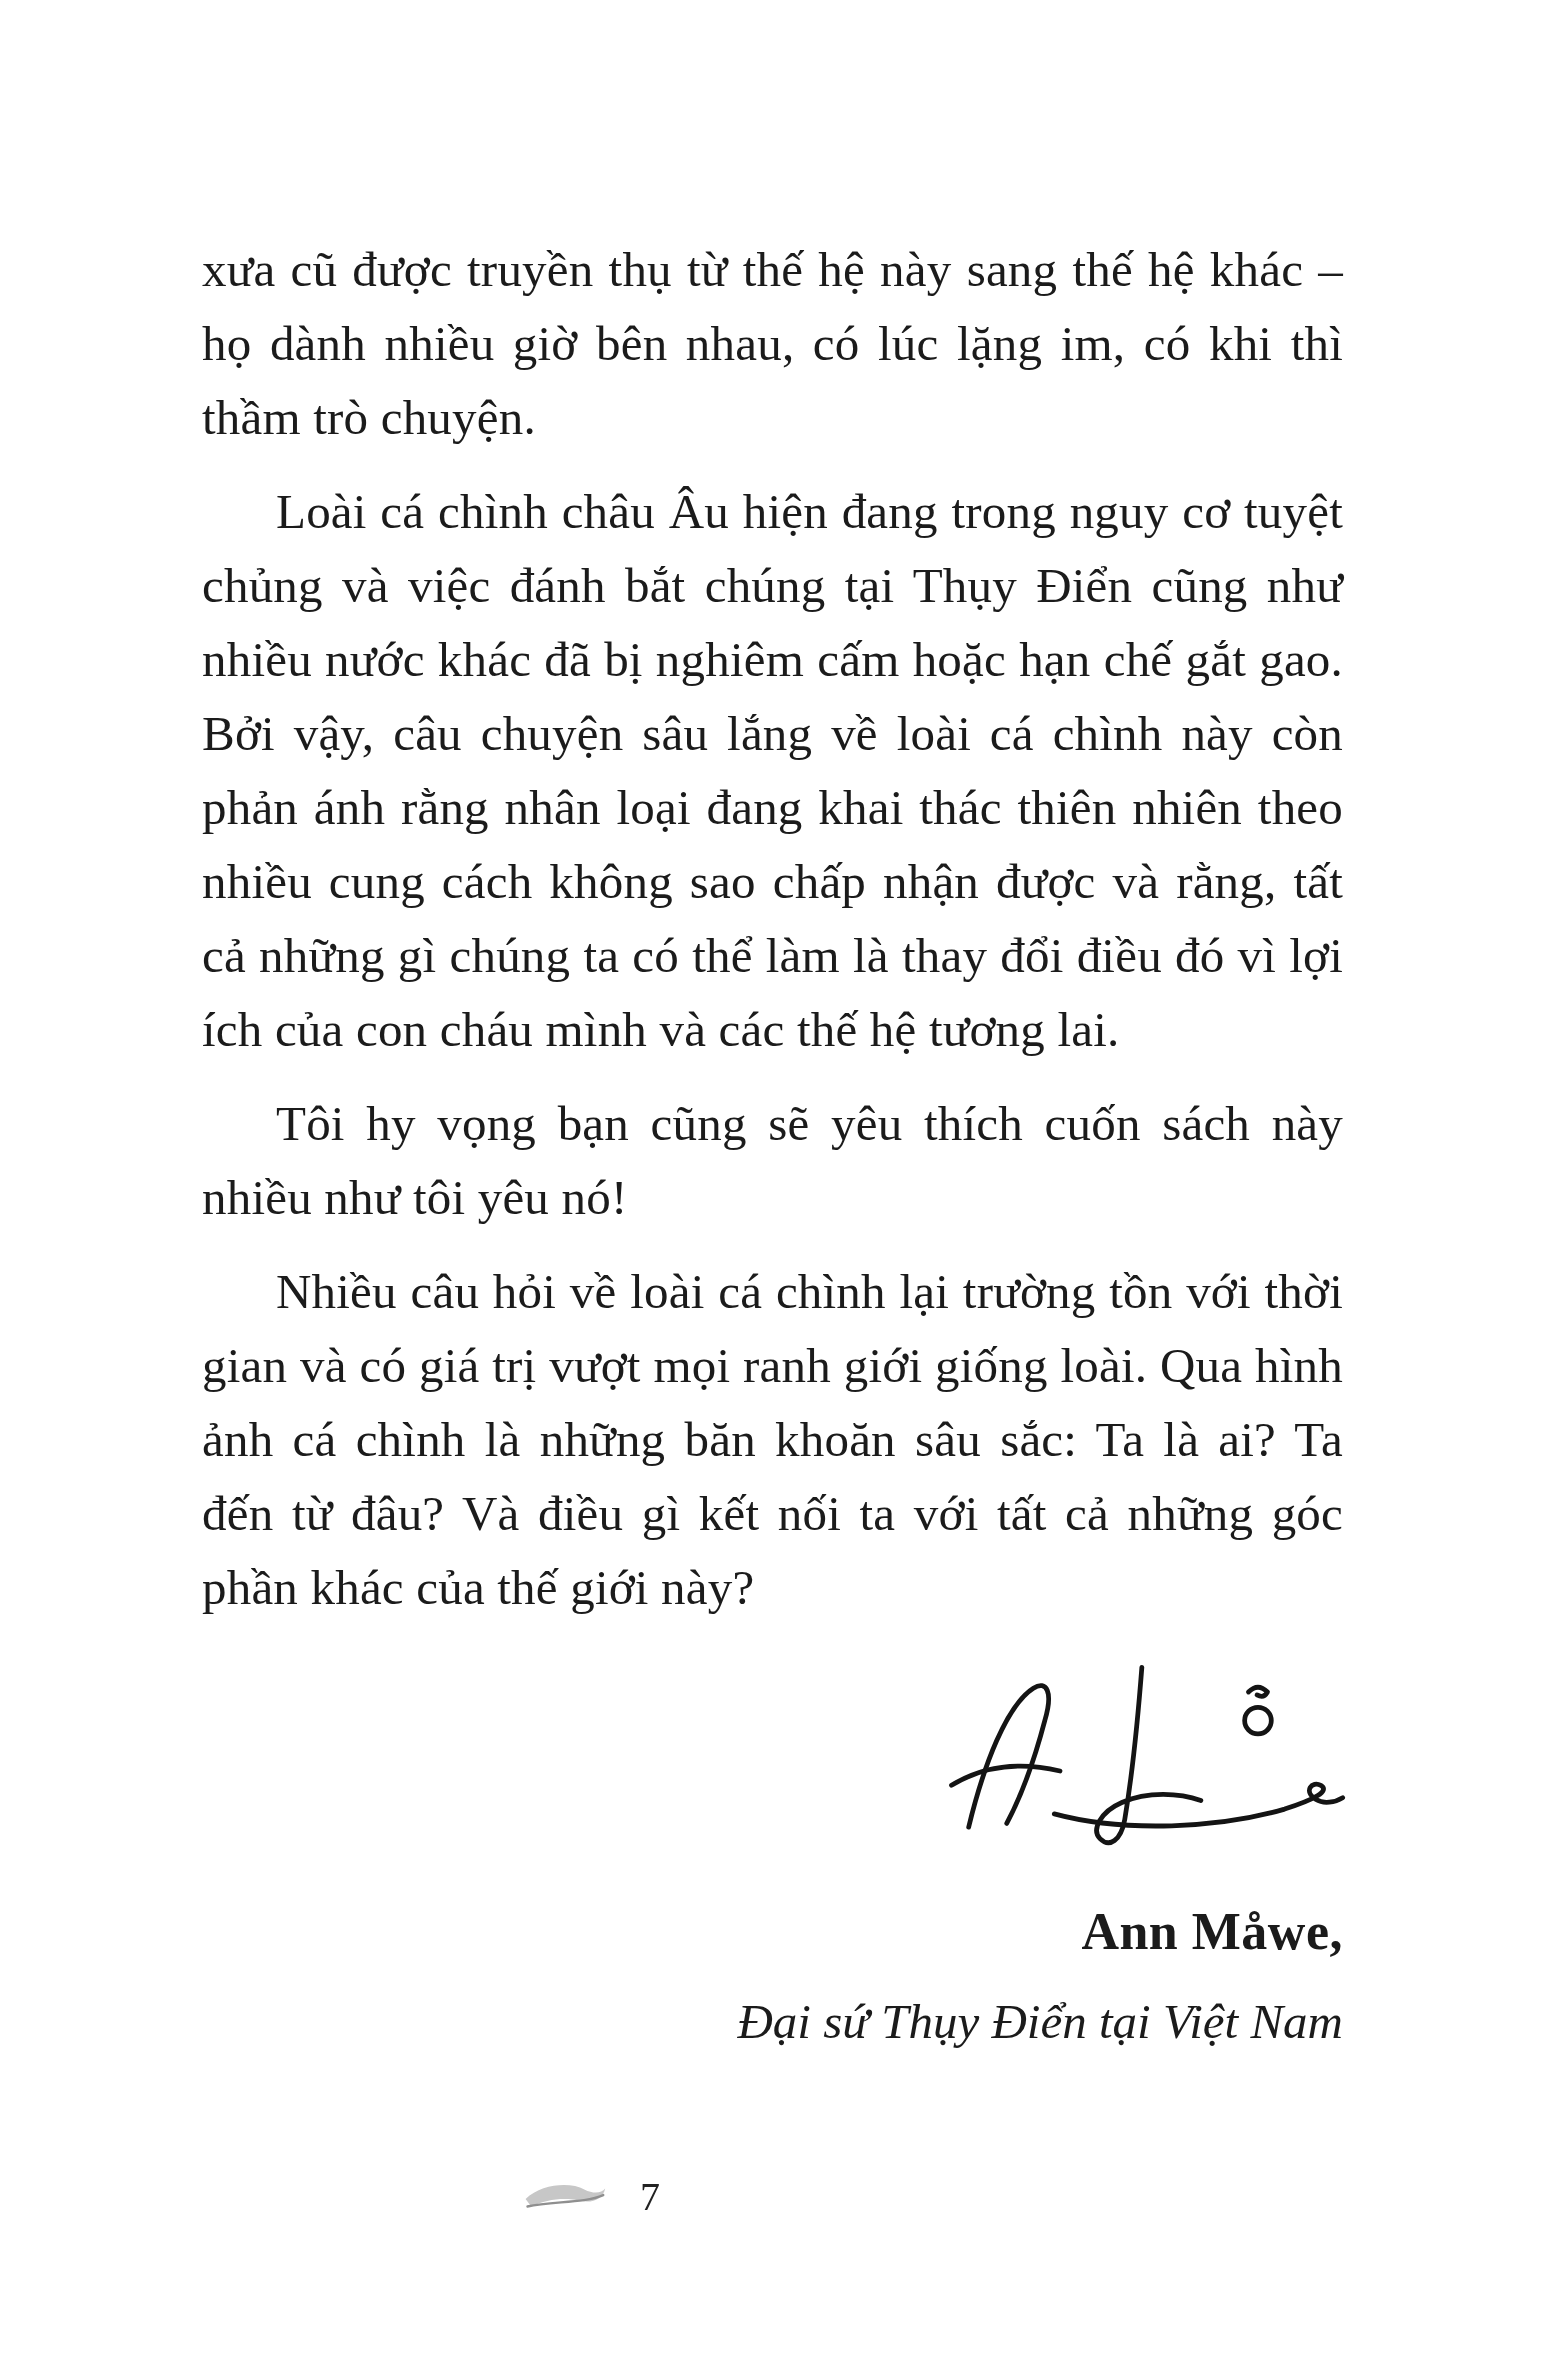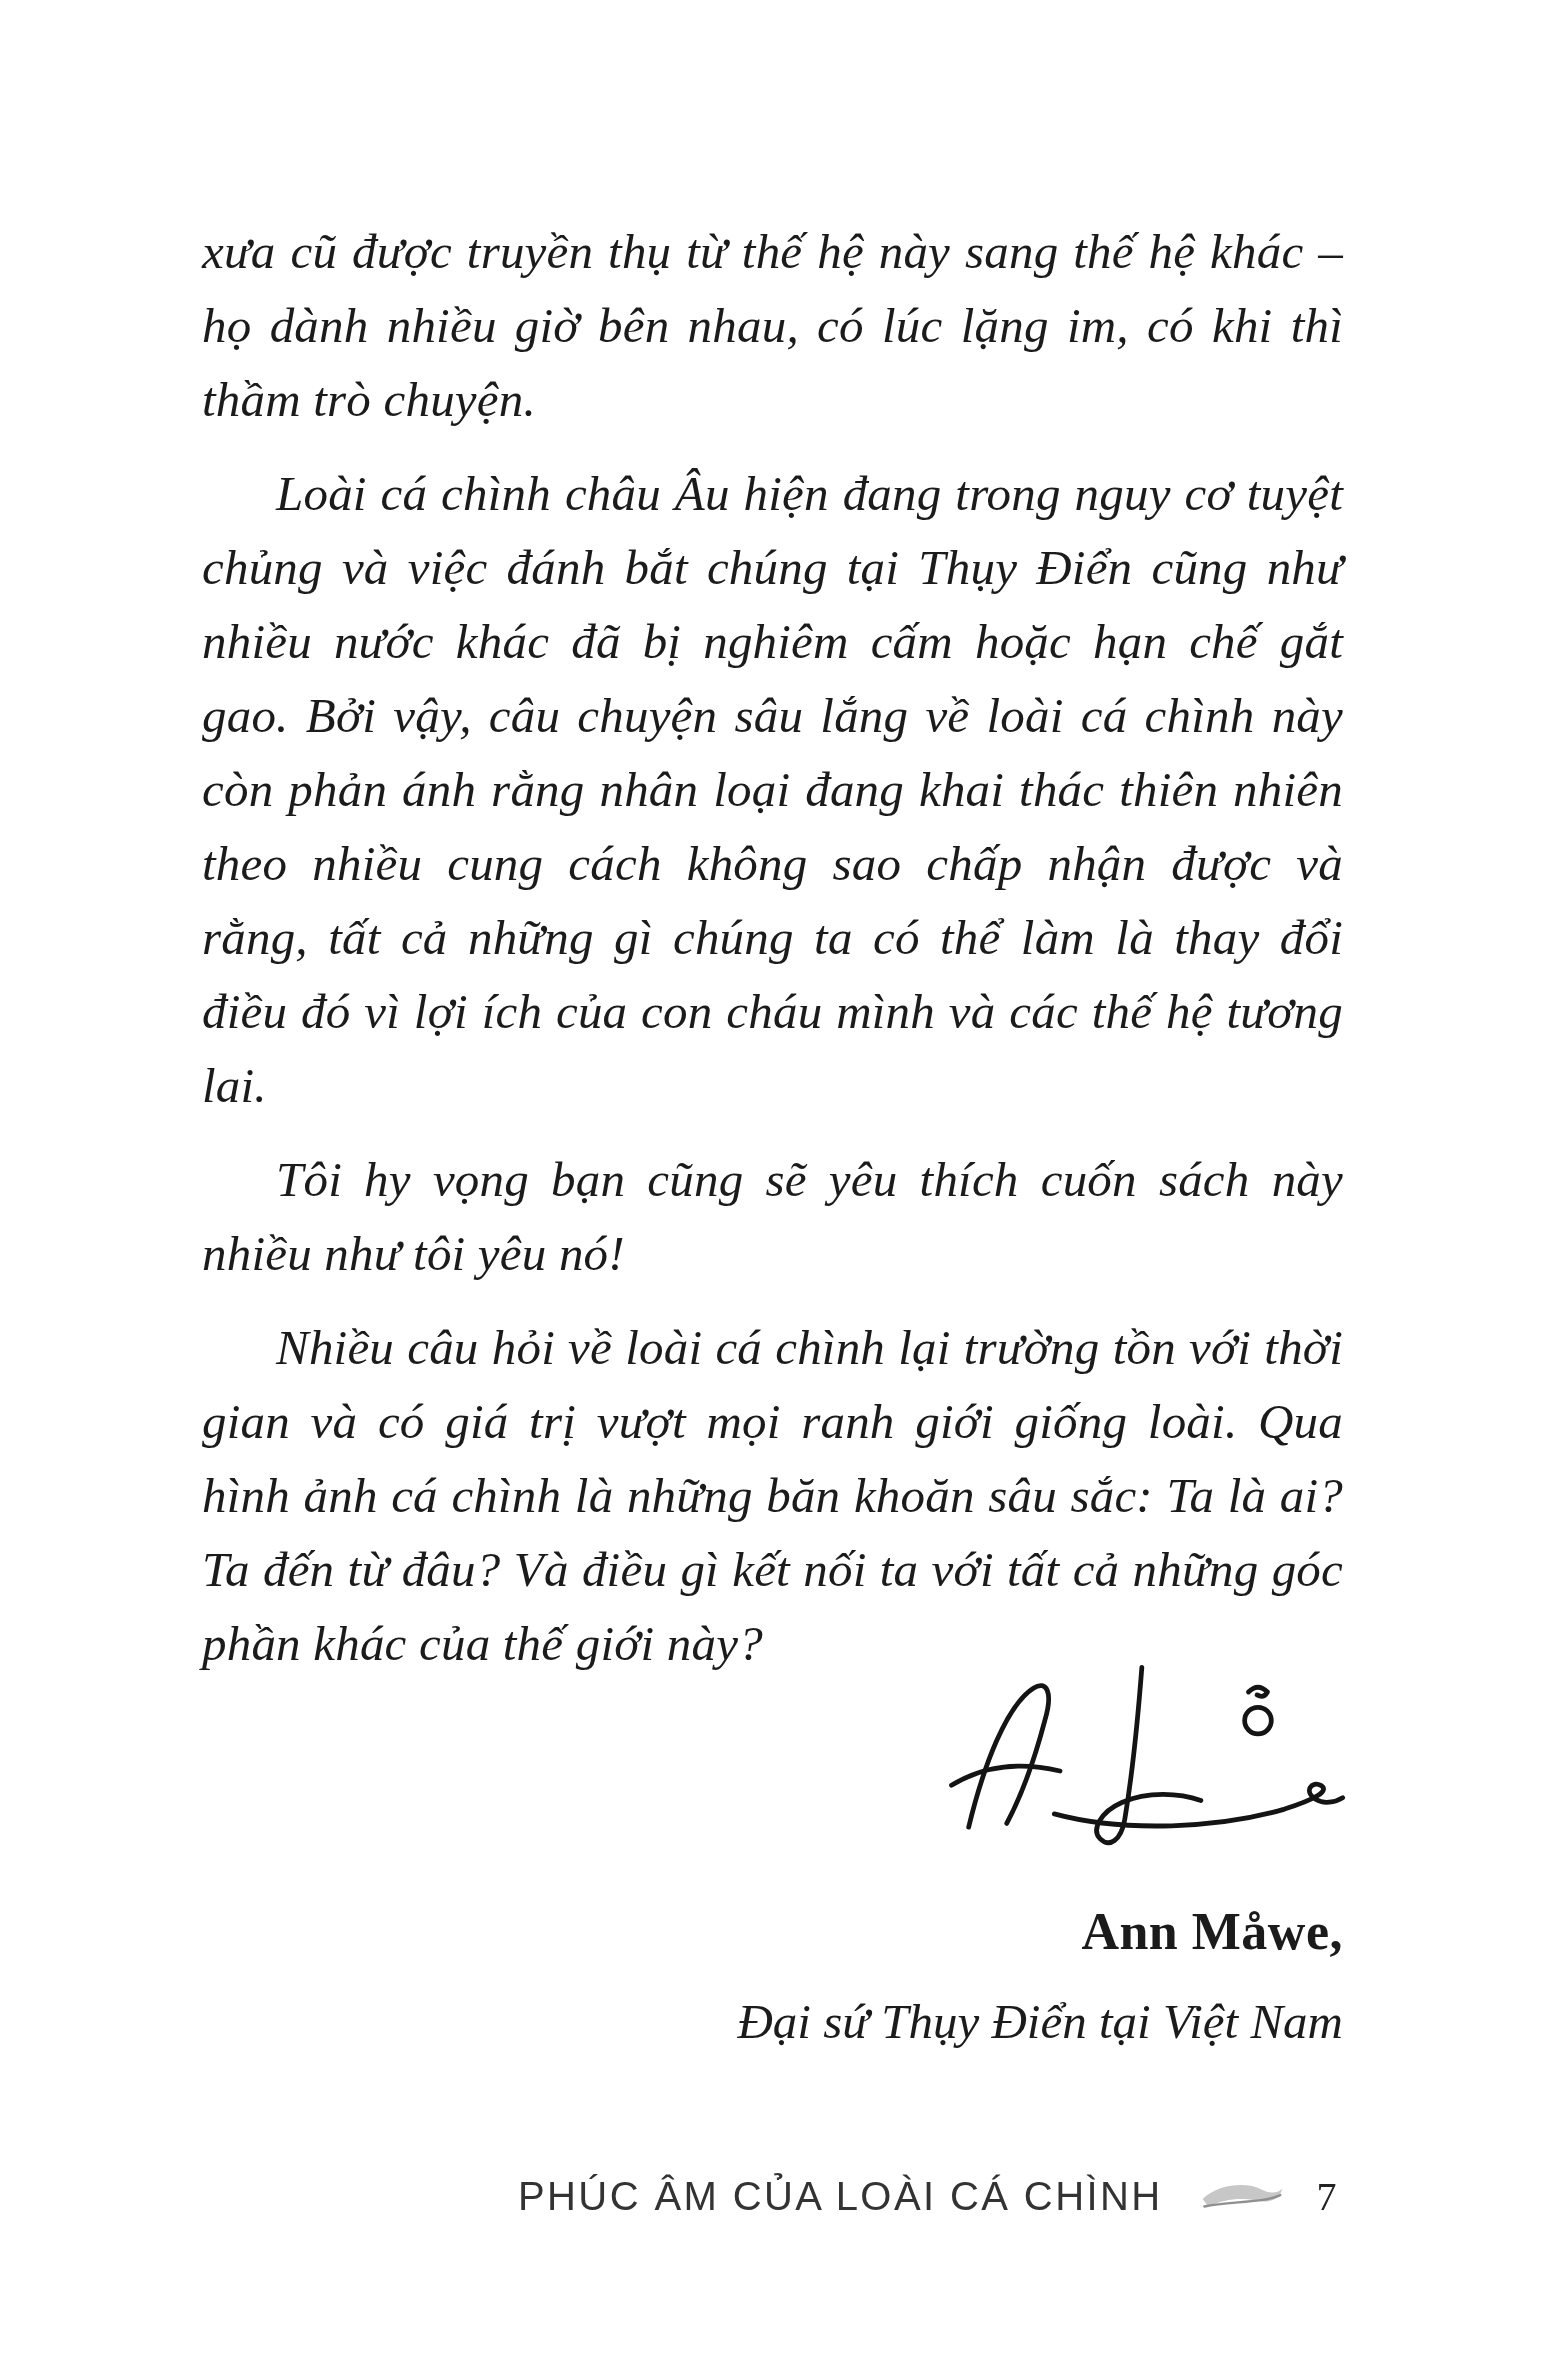--- a/index.html
+++ b/index.html
@@ -12,27 +12,26 @@
     font-family: "Liberation Serif", serif;
     color: #1b1b1b;
   }
   .page {
     position: absolute;
     inset: 0;
   }
   .text-block {
     position: absolute;
     left: 202px;
-    top: 215px;
+    top: 233px;
     width: 1141px;
     font-size: 49px;
     line-height: 74px;
     text-align: justify;
     letter-spacing: 0.2px;
-    font-style: italic;
   }
   .text-block p {
     margin: 0 0 20px 0;
   }
   .text-block p.indent {
     text-indent: 74px;
   }
   .signature {
     position: absolute;
     left: 942px;
@@ -104,21 +103,20 @@
 
       <path d="M346 74 a14 14 0 1 1 -28 0 a14 14 0 1 1 28 0"></path>
       <path d="M322 44 q 10 -10 20 0 q -4 7 -11 3"></path>
     </svg>
   </div>
 
   <div class="author-name">Ann Måwe,</div>
   <div class="author-title">Đại sứ Thụy Điển tại Việt Nam</div>
 
   <footer class="footer">
-    <span class="footer-title">PHÚC ÂM CỦA LOÀI CÁ CHÌNH</span>
     <span class="eel-icon">
       <svg width="90" height="38" viewBox="0 0 95 40" xmlns="http://www.w3.org/2000/svg">
         <path d="M8 22 C 25 6 55 4 70 12 C 80 17 88 16 92 11 C 90 22 78 27 66 24 C 50 20 30 22 14 30 Z" fill="#c7c7c7"></path>
         <path d="M10 30 C 35 24 70 27 90 18" stroke="#8f8f8f" stroke-width="2.5" fill="none" stroke-linecap="round"></path>
       </svg>
     </span>
     <span class="page-number">7</span>
   </footer>
 
 </div>

